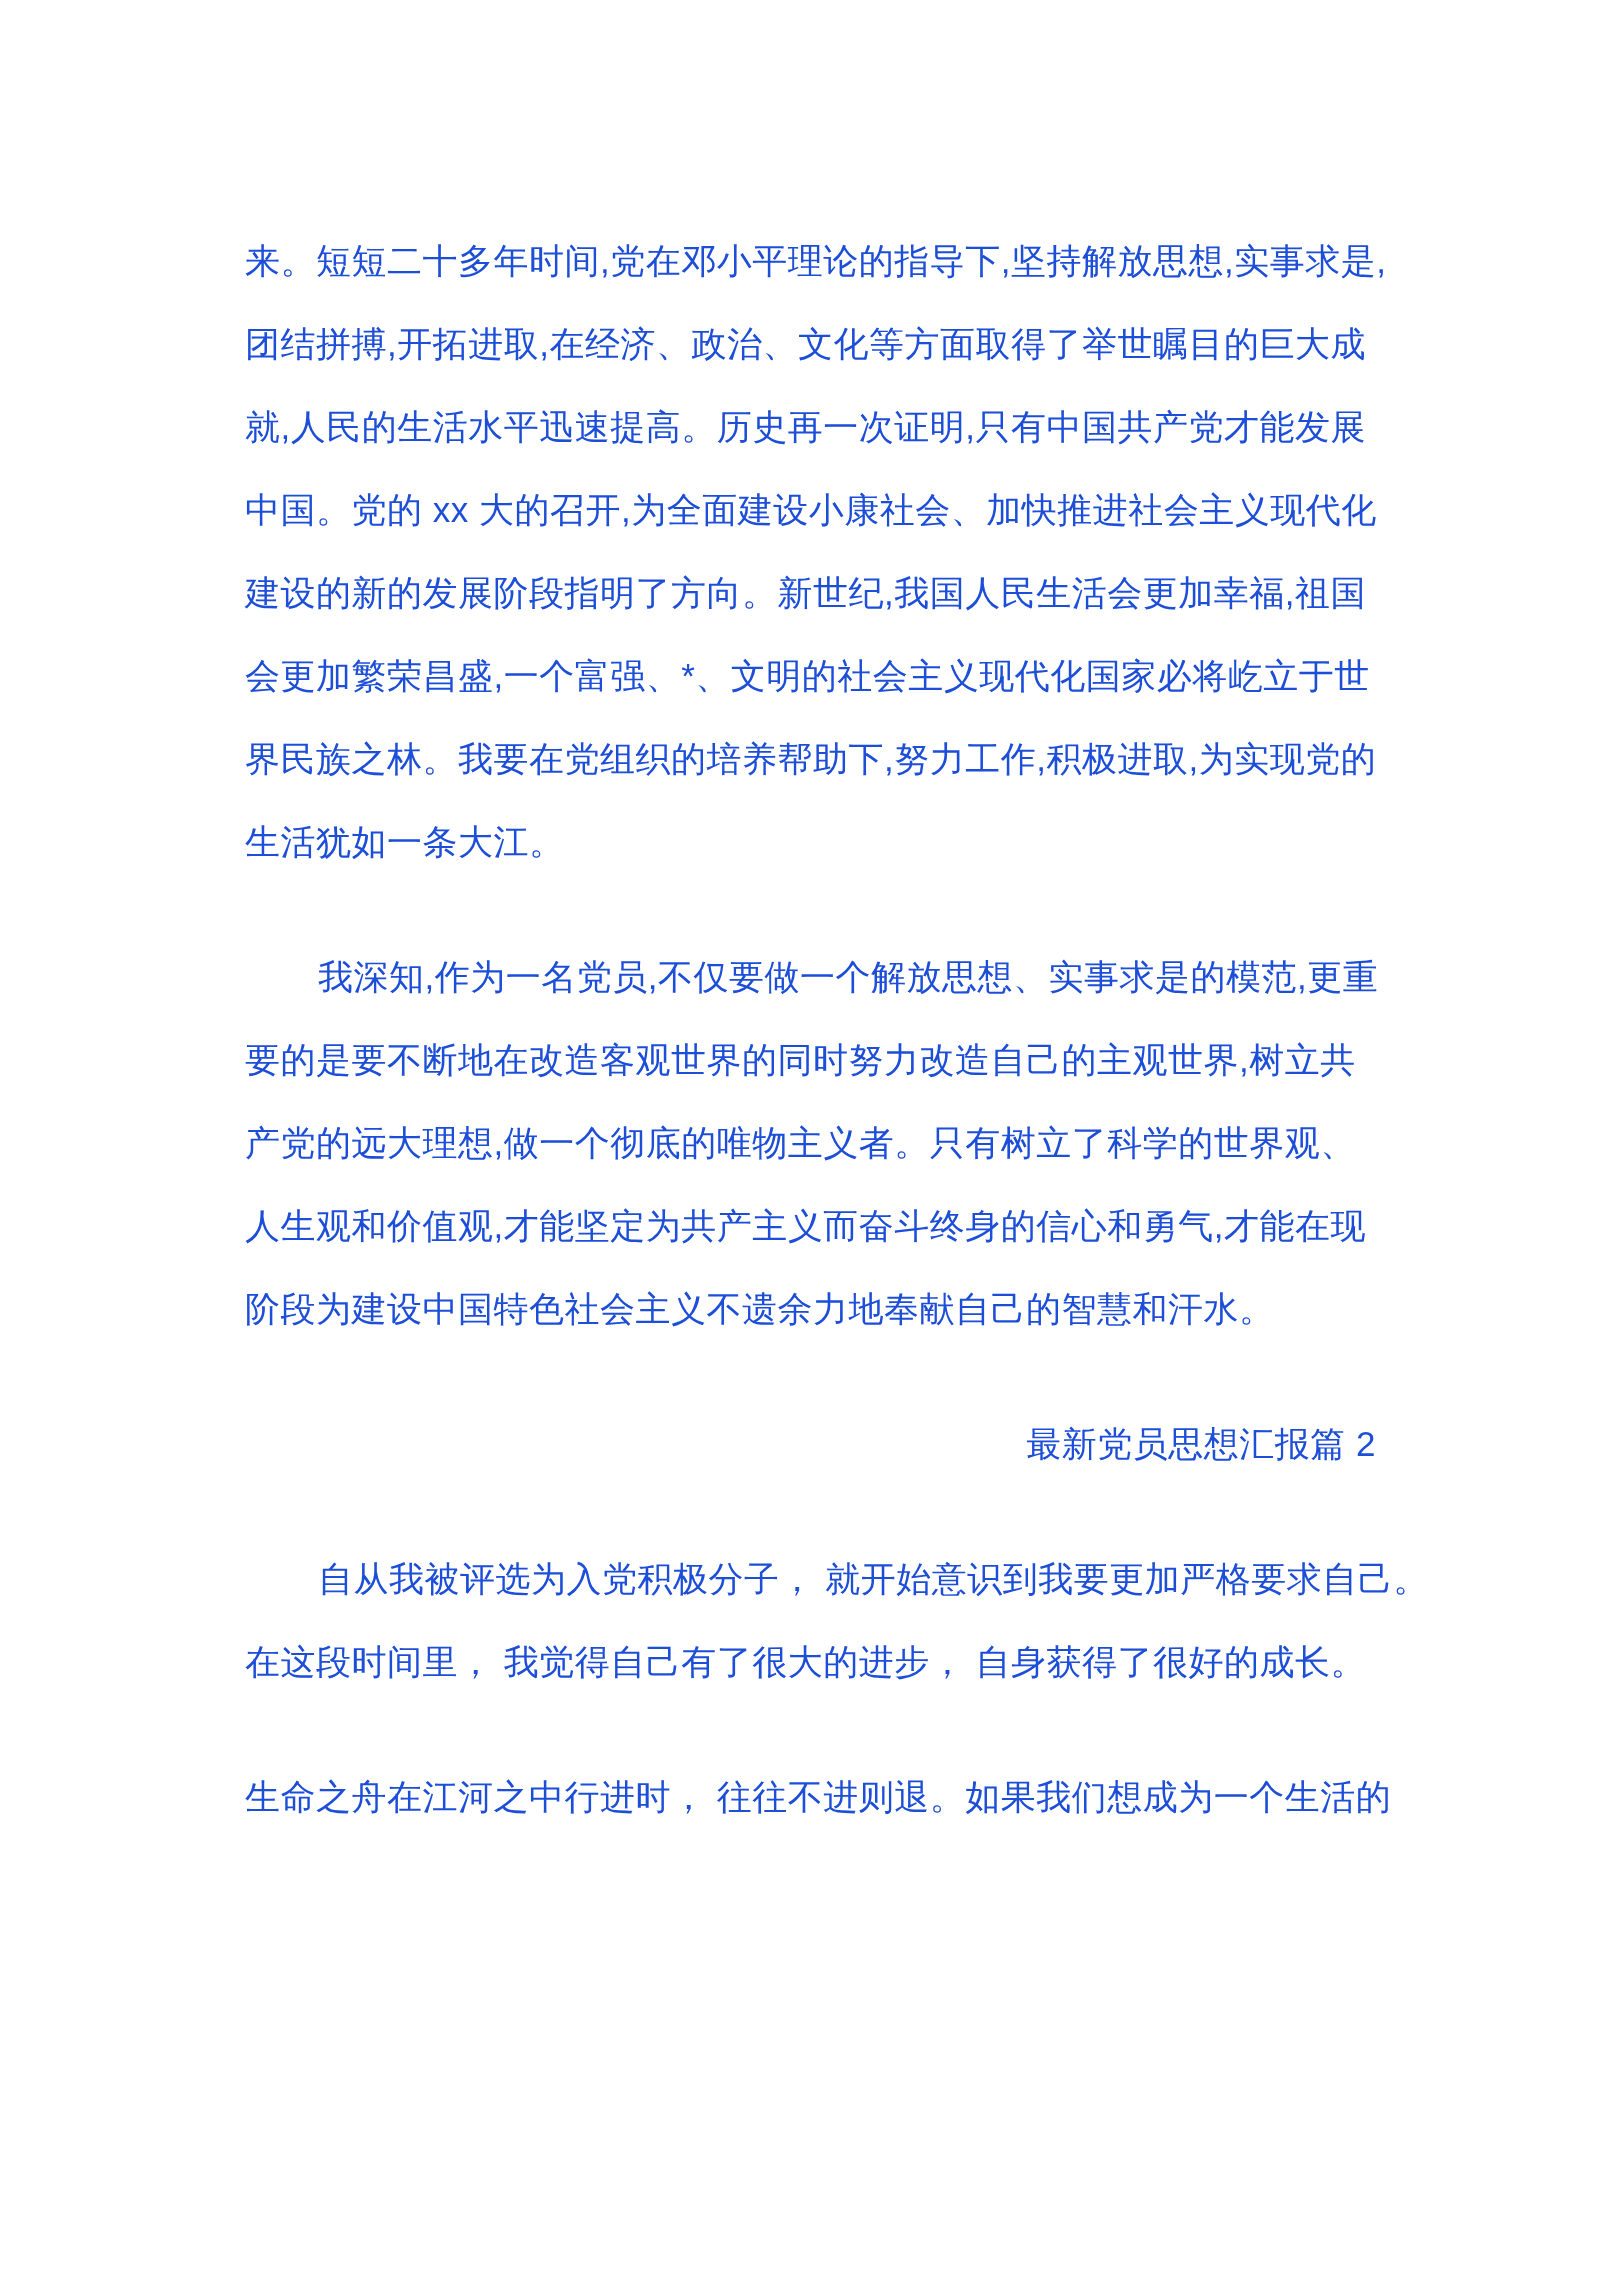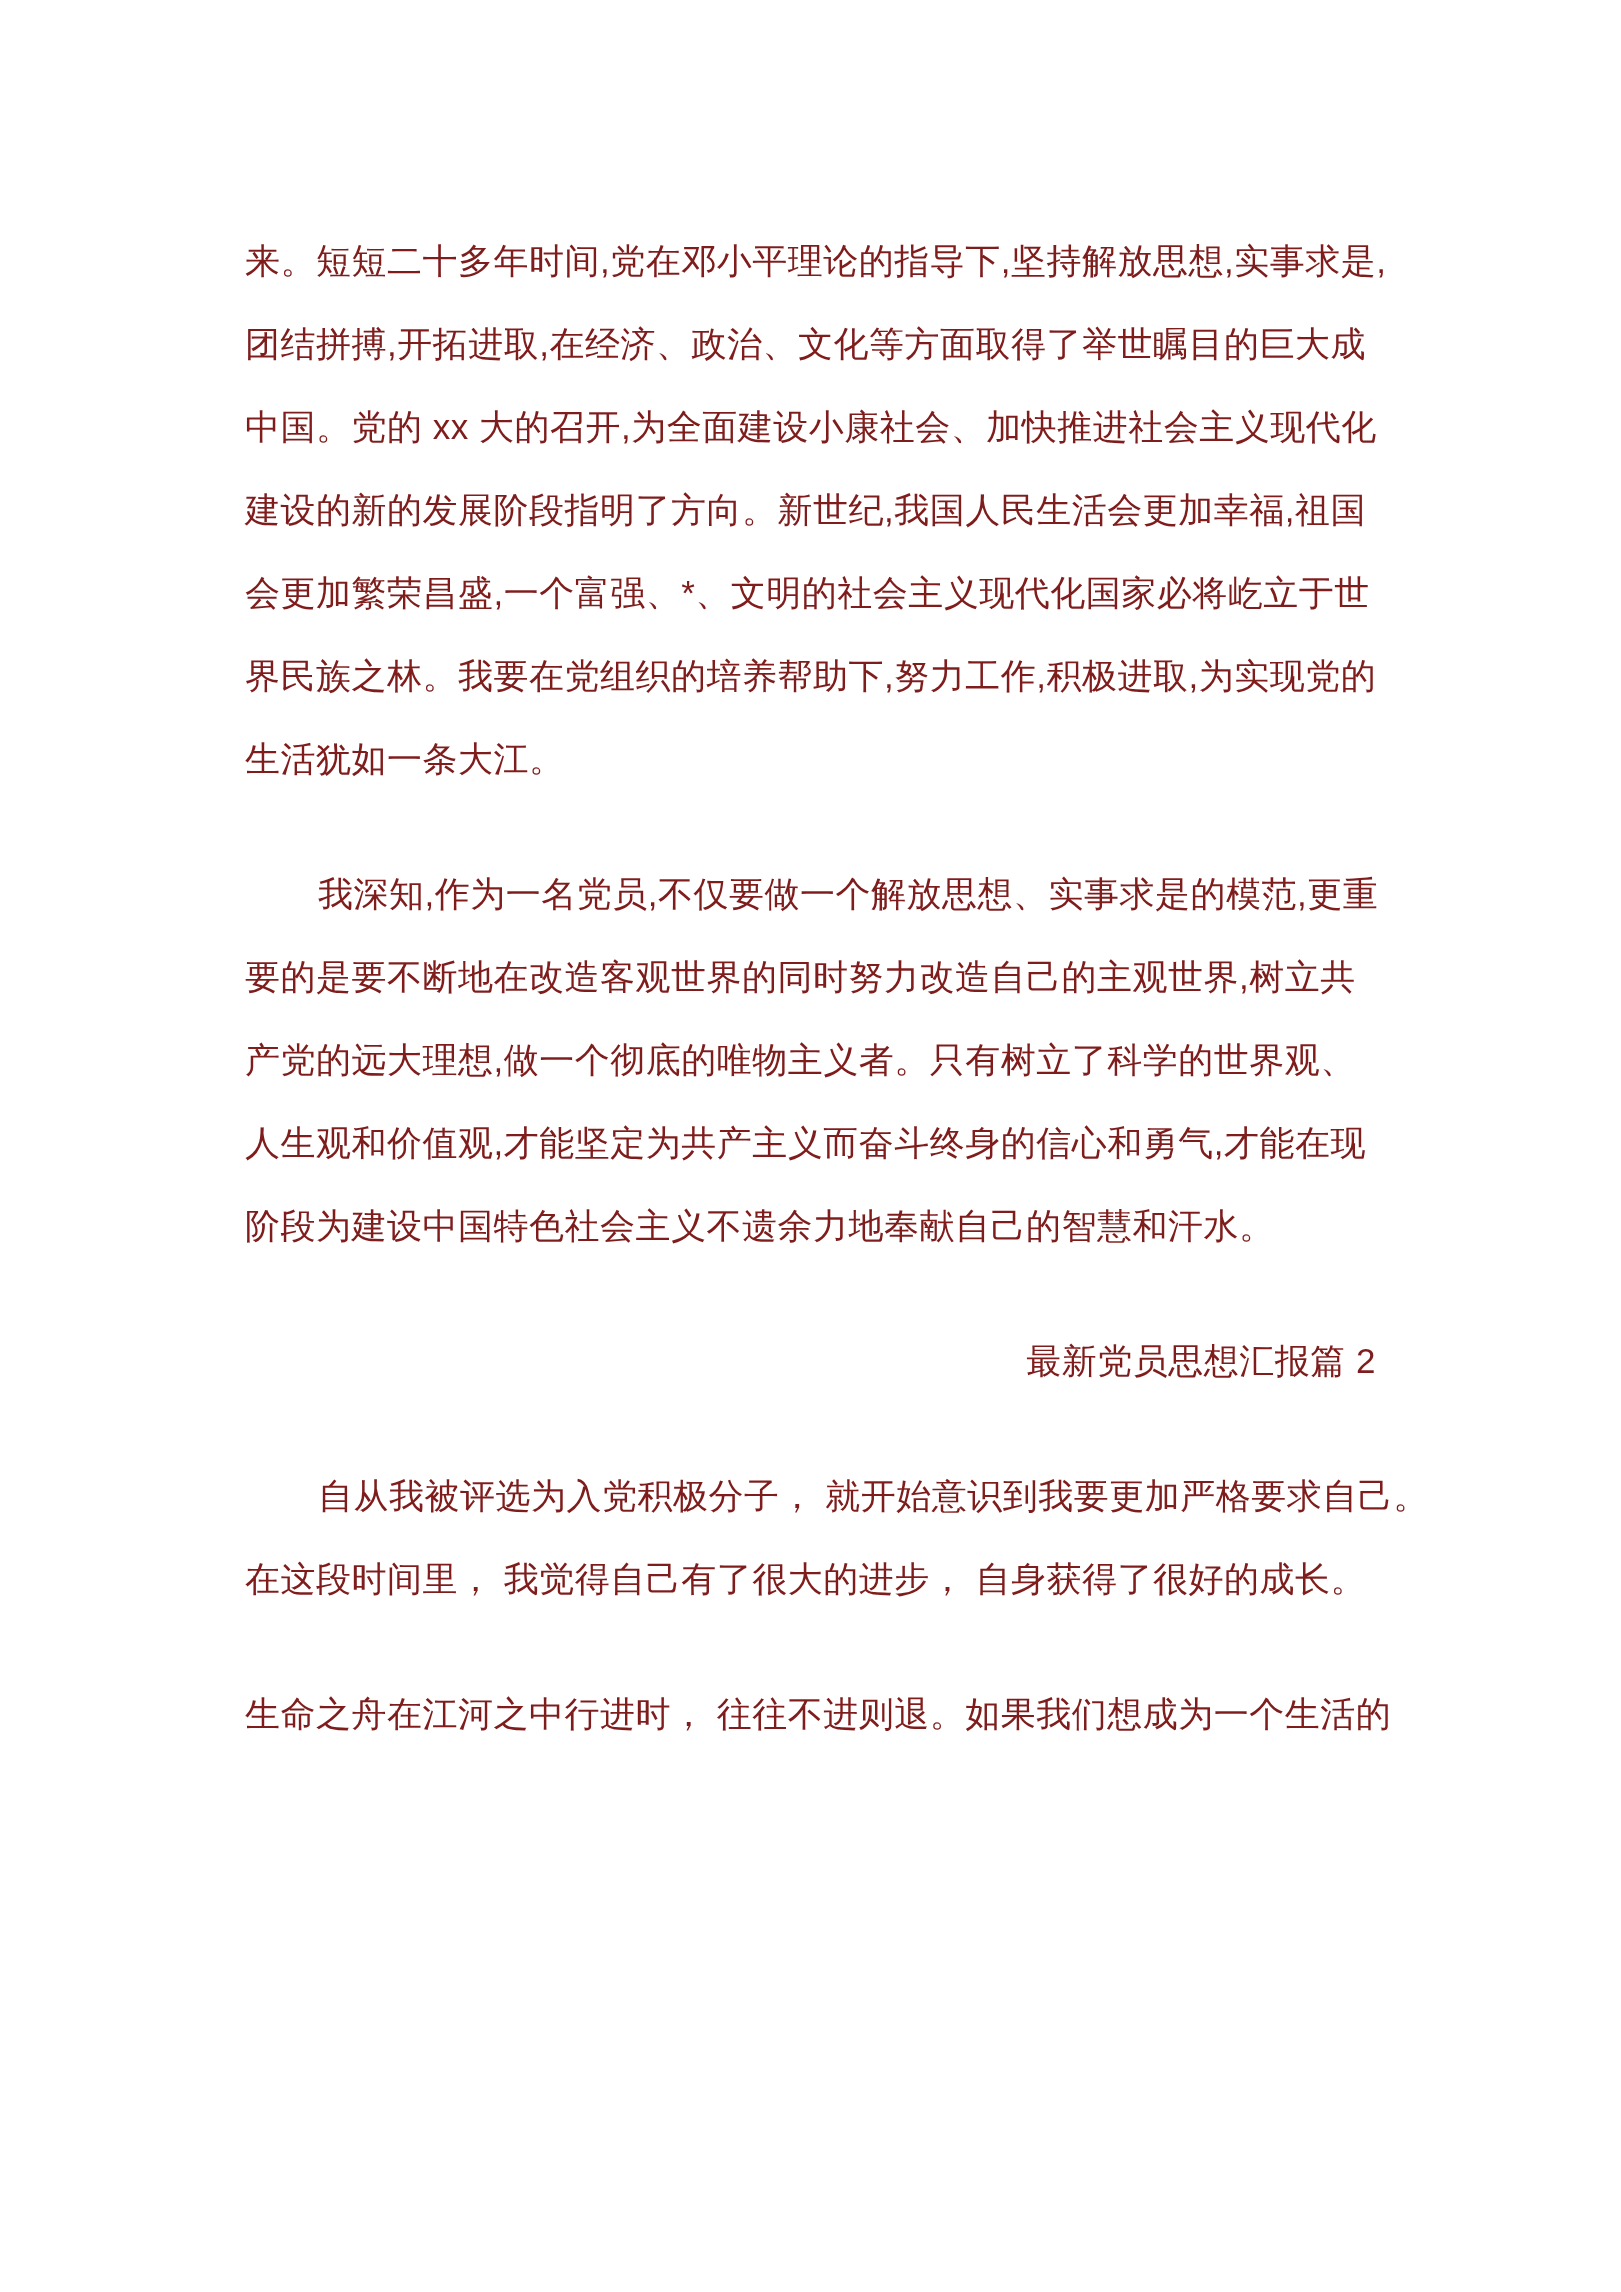--- a/index.html
+++ b/index.html
@@ -23,40 +23,41 @@
   }
   .block {
     margin: 0 0 52px 0;
   }
   .block:last-child {
     margin-bottom: 0;
   }
   .line {
     font-size: 35px;
     line-height: 83px;
-    color: #7f1d1d;
+    color: #1d4ed8;
     letter-spacing: 0.5px;
     white-space: nowrap;
   }
   .indent {
     padding-left: 73px;
   }
   .heading .line {
     font-size: 35px;
     text-align: right;
   }
 </style>
 </head>
 <body>
 
 <div class="page">
 
   <div class="block">
     <div class="line">来。短短二十多年时间,党在邓小平理论的指导下,坚持解放思想,实事求是,</div>
     <div class="line">团结拼搏,开拓进取,在经济、政治、文化等方面取得了举世瞩目的巨大成</div>
+    <div class="line">就,人民的生活水平迅速提高。历史再一次证明,只有中国共产党才能发展</div>
     <div class="line">中国。党的 xx 大的召开,为全面建设小康社会、加快推进社会主义现代化</div>
     <div class="line">建设的新的发展阶段指明了方向。新世纪,我国人民生活会更加幸福,祖国</div>
     <div class="line">会更加繁荣昌盛,一个富强、*、文明的社会主义现代化国家必将屹立于世</div>
     <div class="line">界民族之林。我要在党组织的培养帮助下,努力工作,积极进取,为实现党的</div>
     <div class="line">生活犹如一条大江。</div>
   </div>
 
   <div class="block">
     <div class="line indent">我深知,作为一名党员,不仅要做一个解放思想、实事求是的模范,更重</div>
     <div class="line">要的是要不断地在改造客观世界的同时努力改造自己的主观世界,树立共</div>

